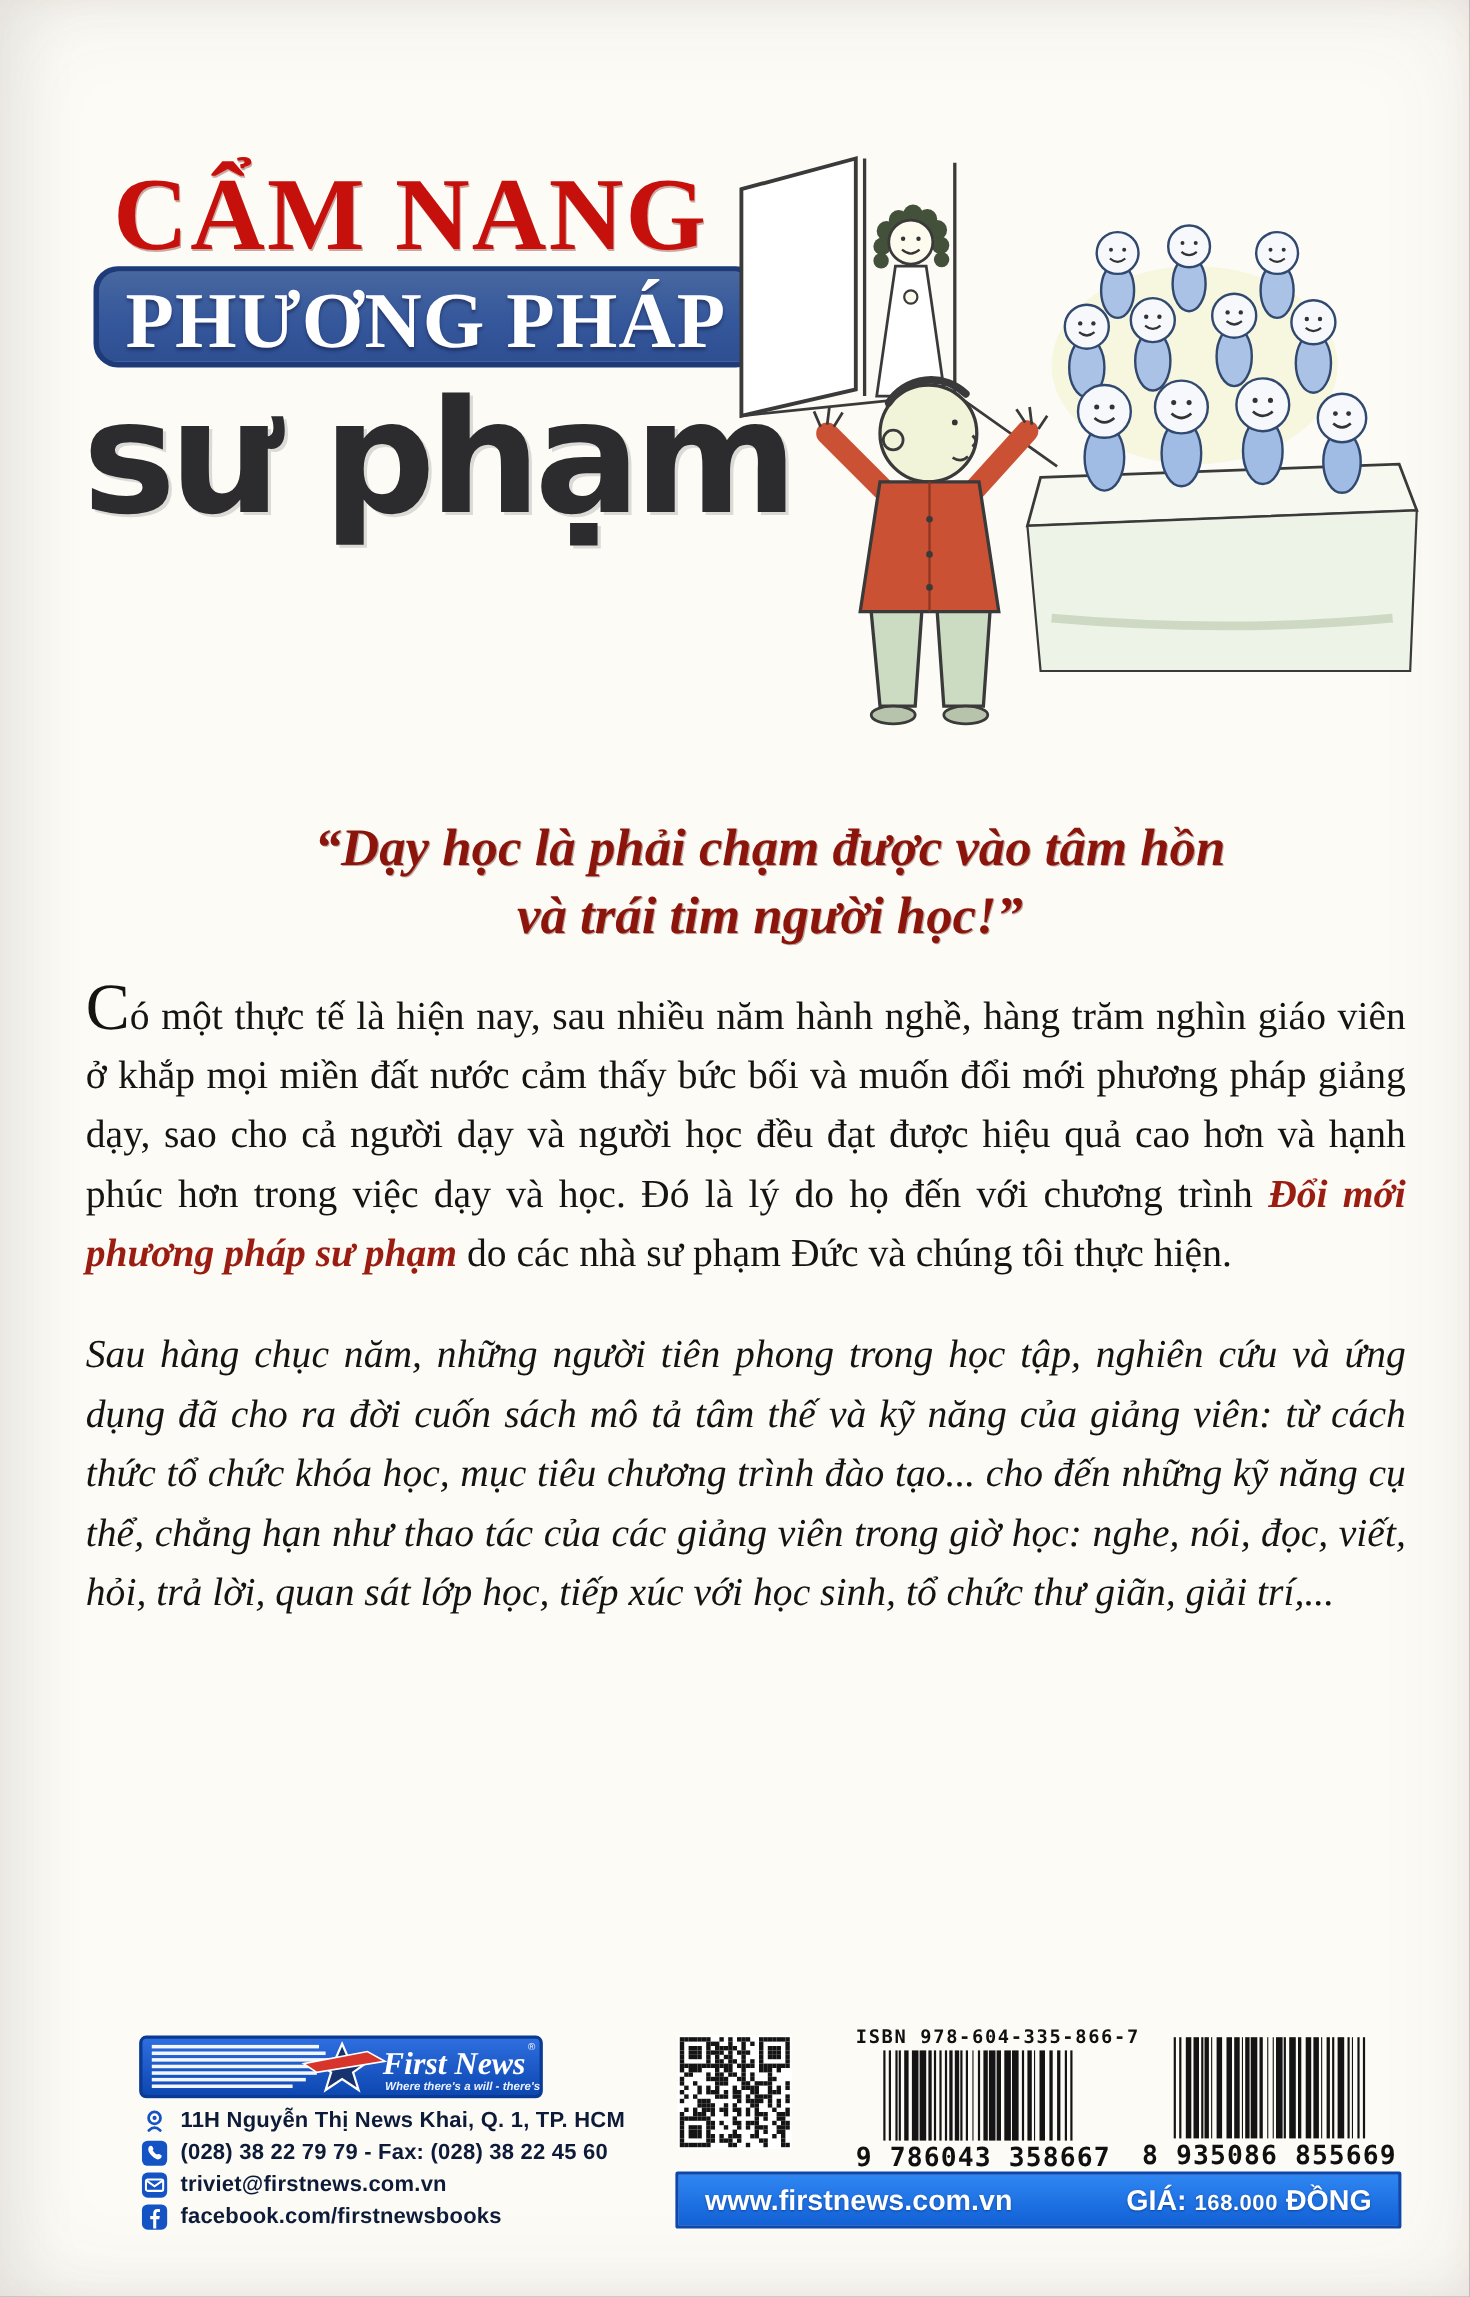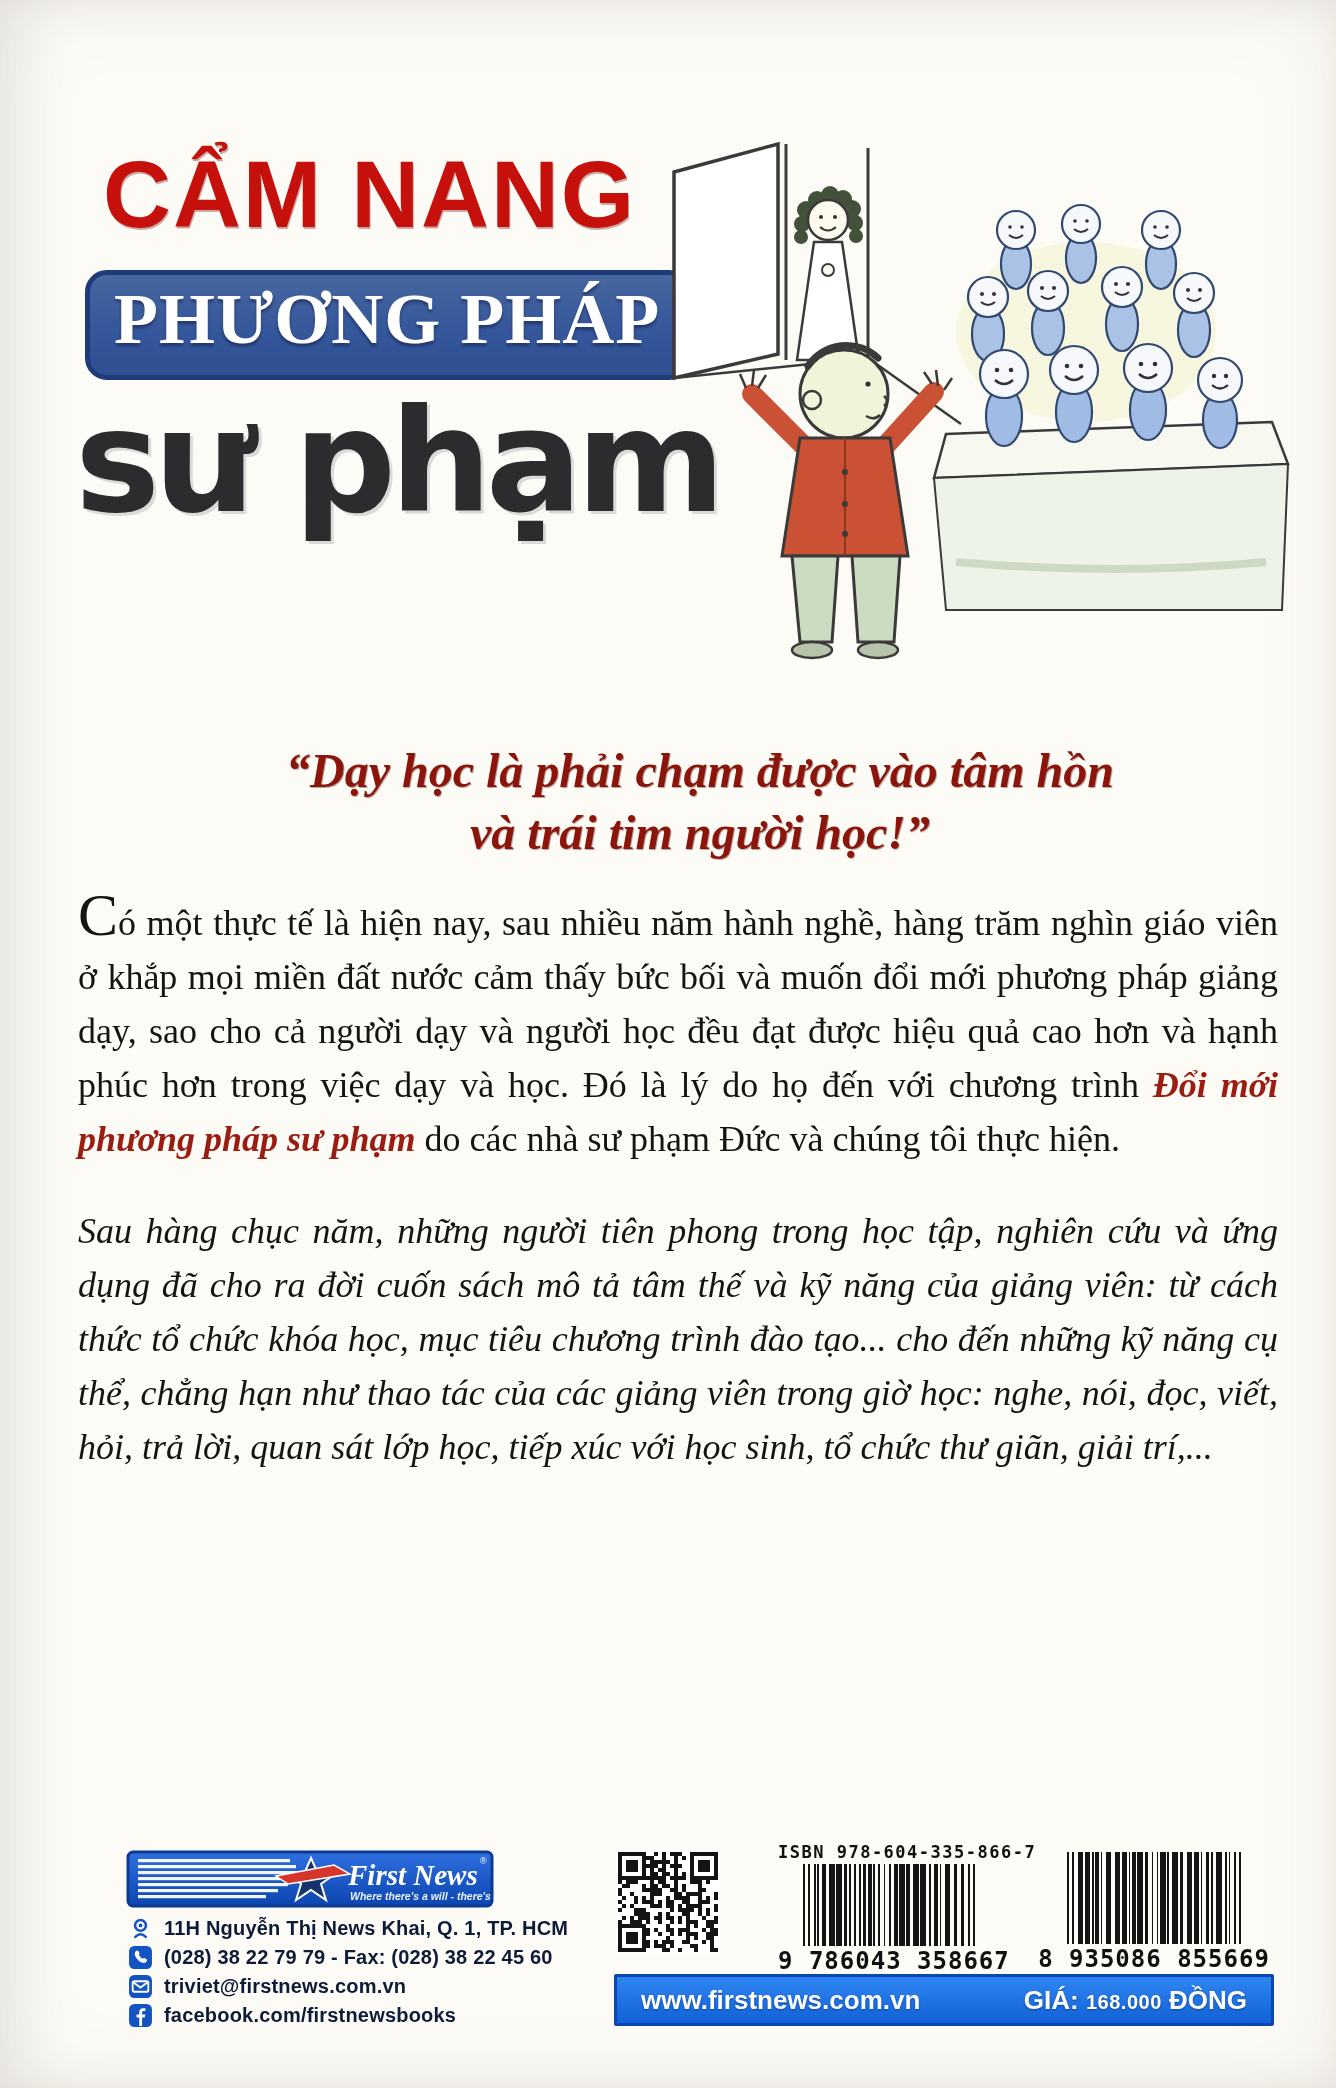--- a/index.html
+++ b/index.html
@@ -7,27 +7,27 @@
     position:relative;width:1336px;height:2088px;margin:0 auto;
     background:#fcfbf6;overflow:hidden;
     font-family:"Liberation Serif","DejaVu Serif",serif;
     box-shadow:inset 0 0 90px rgba(90,80,60,.08), inset 28px 0 50px rgba(0,0,0,.05), inset -6px 0 20px rgba(200,120,120,.06);
   }
   
   .title-block{position:absolute;left:85px;top:148px;}
   .title-red{
     margin-left:18px;font-weight:bold;font-size:94px;line-height:1;letter-spacing:2px;
     color:#c6100c;text-shadow:1px 2px 0 rgba(110,15,8,.35);
-    font-family:Liberation Sans, sans-serif;
+    font-family:Liberation Serif, serif;
   }
   .title-badge{
-    display:inline-block;margin-top:28px;
+    display:inline-block;margin-top:0;
     background:linear-gradient(#47679f,#35579b 55%,#2e4f92);
     border:5px solid #1e3a78;border-radius:22px;
-    padding:8px 26px 20px 24px;
+    padding:8px 26px 2px 24px;
     color:#fff;font-weight:bold;font-size:72px;line-height:1;letter-spacing:1px;
     text-shadow:0 3px 3px rgba(10,15,50,.45);
     font-family:"Liberation Serif","DejaVu Serif",serif;
   }
   .title-sans{
     margin-top:10px;margin-left:-10px;
     font-family:"DejaVu Sans","Liberation Sans",sans-serif;
     font-weight:bold;font-size:143px;line-height:1;letter-spacing:-6px;
     color:#2c2c2e;text-shadow:3px 3px 0 rgba(70,70,70,.18);
   }

